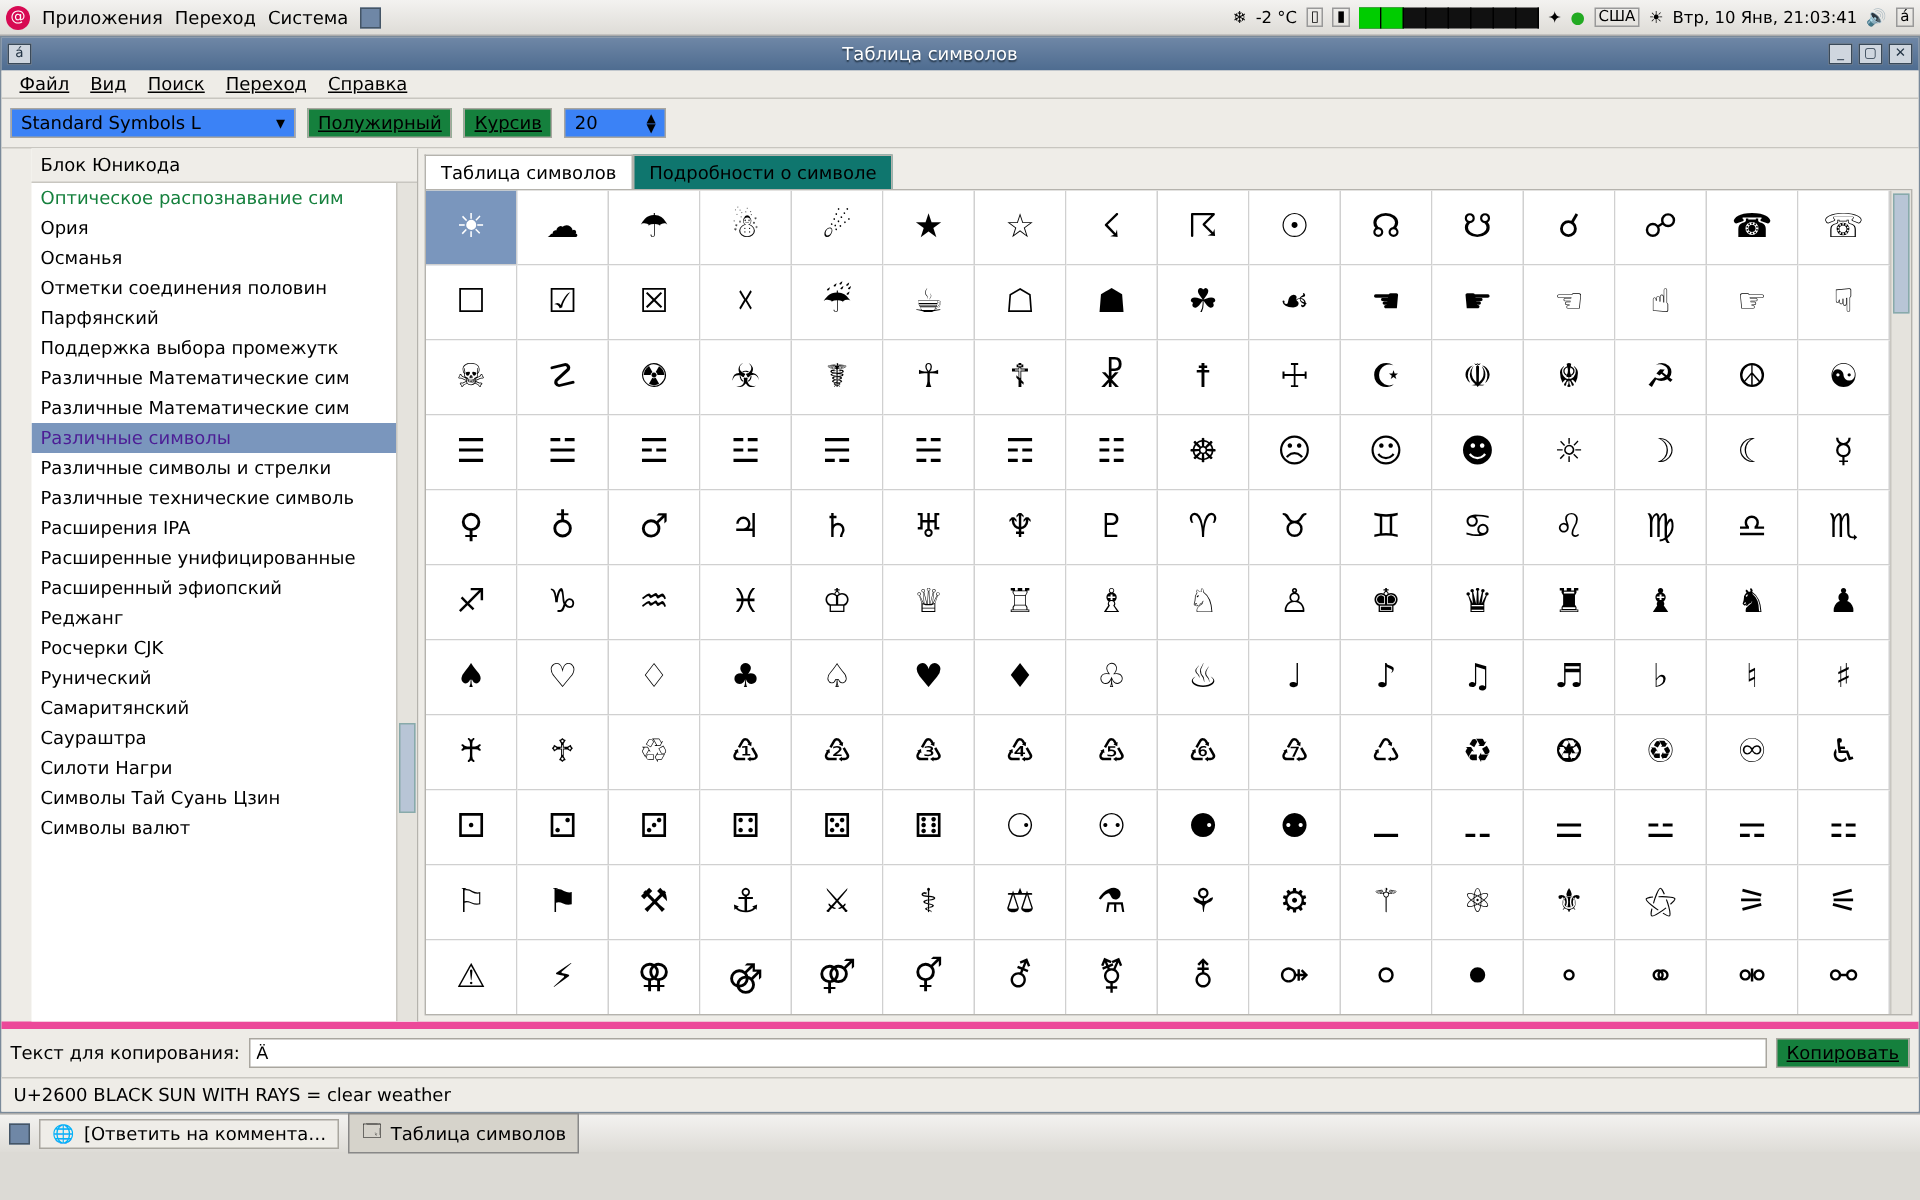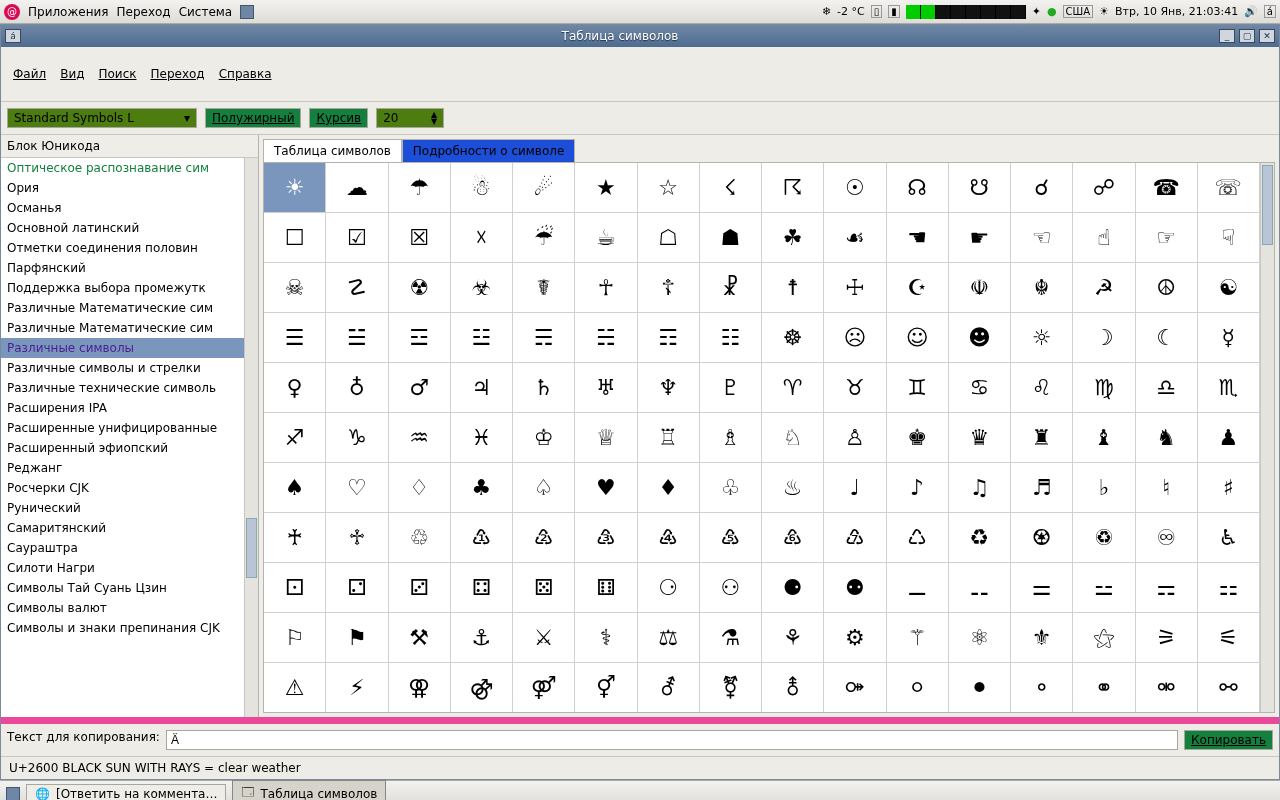--- a/index.html
+++ b/index.html
@@ -41,56 +41,56 @@
     color:#fff;
     display:flex;
     align-items:center;
     padding:0 4px;
     font-size:12px;
     gap:4px;
   }
   .titlebar .title { flex:1; text-align:center; text-shadow:0 1px 1px #234;}
   .titlebar .wbtn { width:16px; height:14px; background:#cfd6df; border:1px solid #3a4a5a; font-size:9px; display:flex; align-items:center; justify-content:center; color:#234;}
   .win-body { background:#eeece7; }
-  .menubar { display:flex; gap:2px; padding:18px 6px; border-bottom:1px solid #c8c6c0;}
+  .menubar { display:flex; gap:2px; padding:0 6px; border-bottom:1px solid #c8c6c0;}
   .menubar span { padding:2px 6px; cursor:default;}
   .menubar span u{text-decoration:underline;}
   .toolbar { display:flex; gap:8px; padding:6px; align-items:center; border-bottom:1px solid #c8c6c0;}
   .combo, .btn, .check, .spin {
-    background:#4d7c0f; border:1px solid #a9a69f; padding:2px 6px; font-size:12px;
+    background:#3b82f6; border:1px solid #a9a69f; padding:2px 6px; font-size:12px;
     display:flex; align-items:center; gap:4px;
   }
   .combo { width:190px; justify-content:space-between;}
   .btn { background:#15803d;text-decoration:underline;}
   .spin { width:68px; justify-content:space-between;}
   .spin .arrows{font-size:8px; line-height:7px;}
-  .main { display:flex; height:582px; }
+  .main { display:flex; height:582px;margin-left:20px; }
   .sidebar { width:258px; border-right:1px solid #b5b3ad; background:#fff; display:flex; flex-direction:column;}
   .sidebar-header { padding:4px 6px; background:#efede8; border-bottom:1px solid #c8c6c0;}
   .sidebar-list { flex:1; overflow:hidden; position:relative;}
   .sidebar-list .item { padding:3px 6px; white-space:nowrap; overflow:hidden; font-size:12px; cursor:default;}
   .sidebar-list .item.dim { color:#15803d;}
   .sidebar-list .item.sel { background:#7a96bd; color:#4c1d95;}
   .sb-scroll { position:absolute; right:0; top:0; bottom:0; width:14px; background:#e5e3dd; border-left:1px solid #c8c6c0;}
   .sb-thumb { position:absolute; left:1px; right:1px; top:360px; height:60px; background:#b8c5d6; border:1px solid #8aa;}
   .content { flex:1; display:flex; flex-direction:column; background:#efede8;}
   .tabs { display:flex; padding:4px 4px 0 4px; gap:0;}
-  .tab { padding:4px 10px; border:1px solid #b5b3ad; background:#1d4ed8; border-bottom:none; font-size:12px;}
+  .tab { padding:4px 10px; border:1px solid #b5b3ad; background:#0f766e; border-bottom:none; font-size:12px;}
   .tab.active { background:#fff;}
   .grid-wrap { flex:1; background:#fff; border:1px solid #b5b3ad; margin:0 4px 4px 4px; position:relative; overflow:hidden;}
   .grid { display:grid; grid-template-columns: repeat(16, 1fr); }
   .cell {
     border-right:1px solid #d0d0d0; border-bottom:1px solid #d0d0d0;
     height:50px; display:flex; align-items:center; justify-content:center;
     font-size:22px; cursor:default; background:#fff;
   }
   .cell.sel { background:#7a96bd; color:#fff;}
   .grid-scroll { position:absolute; right:0; top:0; bottom:0; width:14px; background:#e5e3dd; border-left:1px solid #c8c6c0;}
   .grid-scroll .th { position:absolute; left:1px; right:1px; top:2px; height:80px; background:#b8c5d6; border:1px solid #8aa;}
-  .copybar { display:flex; gap:6px; padding:6px; border-top:7px solid #ec4899;}
+  .copybar { display:flex; align-items:center; gap:6px; padding:6px; border-top:5px solid #ec4899;}
   .copybar input { flex:1; border:1px solid #a9a69f; padding:2px 4px; font-size:12px;}
   .status { padding:4px 8px; font-size:12px; border-top:1px solid #c8c6c0; background:#eeece7;}
   
   .taskbar { height:26px; background:linear-gradient(#f3f2f0,#dedcd7); border-top:1px solid #aaa; display:flex; align-items:center; padding:0 6px; gap:6px;}
   .task-btn { border:1px solid #a9a69f; background:#efede8; padding:2px 8px; display:flex; align-items:center; gap:6px; font-size:12px; max-width:220px; overflow:hidden; white-space:nowrap;}
   .task-btn.active { background:#d6d3cb; border-color:#888;}
   .icon-sq { width:14px; height:14px; background:#6f87a6; border:1px solid #456;}
 </style>
 </head>
 <body>
@@ -161,41 +161,39 @@
     </div>
 
     <div class="main">
 
       <div class="sidebar">
         <div class="sidebar-header">Блок Юникода</div>
         <div class="sidebar-list" id="sblist">
           <div class="item dim">Оптическое распознавание сим</div>
             <div class="item">Ория</div>
             <div class="item">Османья</div>
-            <div class="item">Основной латинский</div>
             <div class="item">Отметки соединения половин</div>
             <div class="item">Парфянский</div>
             <div class="item">Поддержка выбора промежутк</div>
             <div class="item">Различные Математические сим</div>
             <div class="item">Различные Математические сим</div>
             <div class="item sel">Различные символы</div>
             <div class="item">Различные символы и стрелки</div>
             <div class="item">Различные технические символь</div>
             <div class="item">Расширения IPA</div>
             <div class="item">Расширенные унифицированные</div>
             <div class="item">Расширенный эфиопский</div>
             <div class="item">Реджанг</div>
             <div class="item">Росчерки CJK</div>
             <div class="item">Рунический</div>
             <div class="item">Самаритянский</div>
             <div class="item">Саураштра</div>
             <div class="item">Силоти Нагри</div>
             <div class="item">Символы Тай Суань Цзин</div>
             <div class="item">Символы валют</div>
-            <div class="item">Символы и знаки препинания CJK</div>
             <div class="sb-scroll">
               <div class="sb-thumb"></div>
             </div>
         </div>
       </div>
 
       <div class="content">
         <div class="tabs">
           <div class="tab active">Таблица символов</div>
           <div class="tab">Подробности о символе</div>

